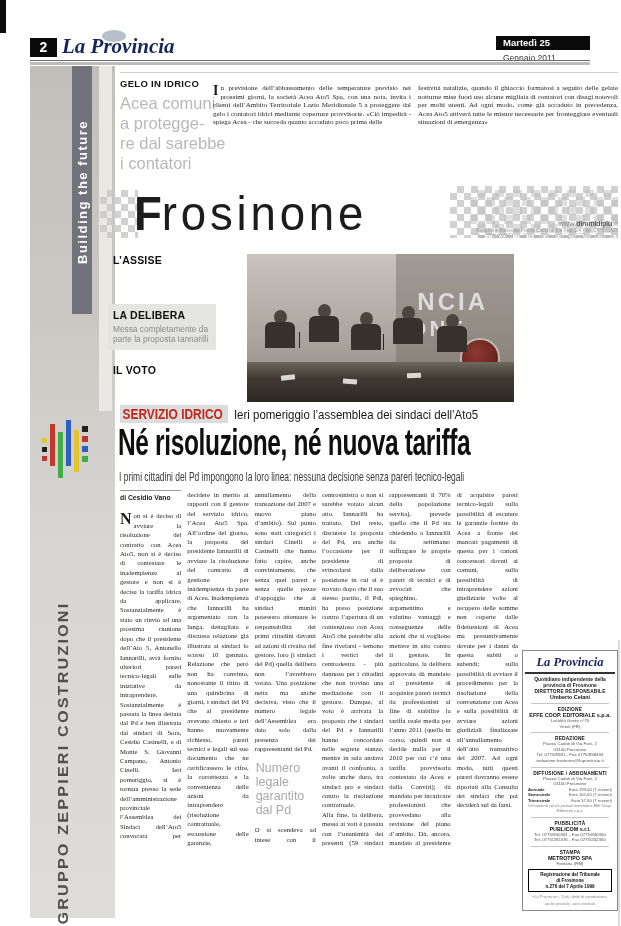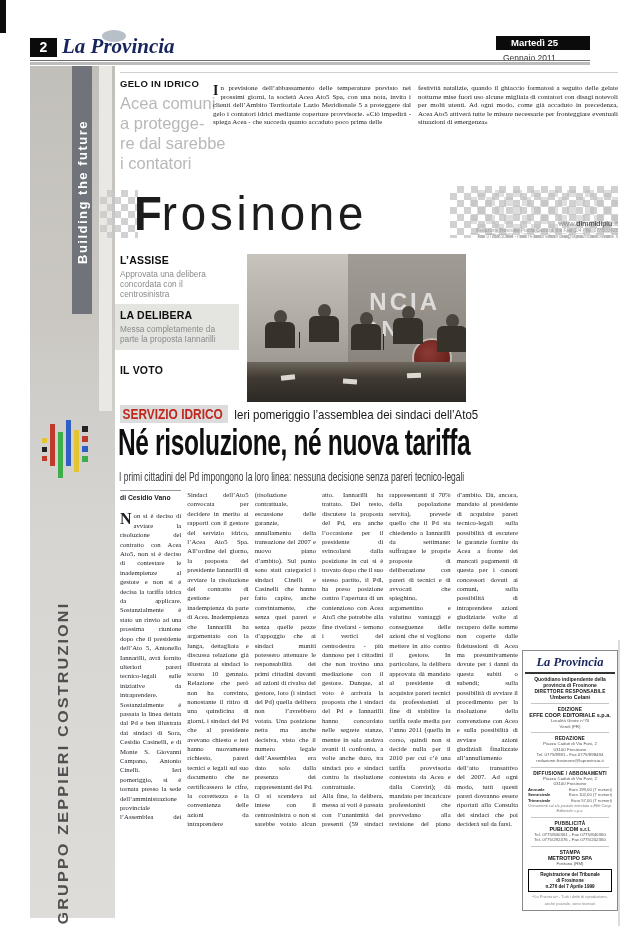--- a/index.html
+++ b/index.html
@@ -9,21 +9,21 @@
 
   
   .corner-mark{left:0;top:0;width:6px;height:33px;background:#0c0c0c;}
   .pagenum{left:30px;top:38px;width:27px;height:19px;background:#0b0b0b;color:#fff;
            font-weight:bold;font-size:14px;line-height:19px;text-align:center;}
   .brand{left:62px;top:34px;font-family:"Liberation Serif",serif;font-style:italic;
          font-weight:bold;font-size:21px;color:#17255c;z-index:2;}
   .brand .swoosh{position:absolute;left:40px;top:-4px;width:24px;height:12px;border-radius:50%;
          background:#b7c0c9;z-index:-1;}
   .datebox{left:496px;top:36px;width:94px;height:14px;background:#0b0b0b;color:#fff;
-           font-weight:bold;font-size:9.5px;line-height:14px;padding-left:15px;box-sizing:border-box;}
+           font-weight:bold;font-size:9.5px;line-height:14px;padding-left:7px;box-sizing:border-box;}
   .datesub{left:503px;top:53px;font-size:8.5px;color:#333;}
   .hrule1{left:30px;top:60px;width:560px;height:1px;background:#6f6f6f;}
   .hrule2{left:30px;top:62px;width:560px;height:3px;background:#bcbcbc;}
 
   
   .banner{left:30px;top:66px;width:85px;height:852px;
           background:linear-gradient(180deg,#d8d6d2 0%,#ccc9c4 30%,#d6d5d2 55%,#dddcd9 100%);}
   .banner-photo-shade{position:absolute;left:0;top:0;width:100%;height:300px;
           background:linear-gradient(180deg,rgba(175,172,166,.55),rgba(210,208,204,.1));}
   .banner-stripe{position:absolute;left:42px;top:0;width:20px;height:248px;background:#70747a;}
@@ -62,28 +62,28 @@
   .chk-r2{left:470px;top:190px;width:148px;height:44px;}
   .section-title{left:134px;top:186px;font-size:48px;color:#1c1c1c;font-weight:300;
                  letter-spacing:4px;transform:scale(.95,1);transform-origin:left top;white-space:nowrap;}
   .section-title b{font-weight:bold;letter-spacing:0;}
   .site{left:420px;top:219px;width:198px;text-align:right;}
   .site .l1{font-size:7.5px;font-weight:normal;color:#8c8c8c;}
   .site .l1 .mid{color:#2e2e2e;}
   .site .l2{font-size:4.6px;line-height:5.8px;color:#9a9a9a;}
 
   
-  .brief{left:120px;width:100px;}
+  .brief{left:113px;width:100px;}
   .brief h3{margin:0 0 3px 0;font-size:10.5px;color:#0f0f0f;letter-spacing:.2px;}
   .brief p{margin:0;font-size:8.3px;line-height:10px;color:#8a8a8a;}
   .b1{top:254px;} .b3{top:364px;}
-  .b2{top:304px;background:#e4e4e1;padding:5px 19px 6px 5px;margin-left:-5px;width:100px;}
-
-  
-  .photo{left:247px;top:254px;width:219px;height:148px;overflow:hidden;
+  .b2{top:304px;background:#e4e4e1;padding:5px 3px 6px 5px;margin-left:-5px;width:100px;}
+
+  
+  .photo{left:247px;top:254px;width:267px;height:148px;overflow:hidden;
          background:linear-gradient(180deg,#c8c4bd 0%,#aba69e 55%,#8d8881 100%);}
   .ph-panel{position:absolute;right:0;top:0;width:118px;height:100%;background:rgba(112,107,100,.45);}
   .ph-letters{position:absolute;color:rgba(255,255,255,.68);font-weight:bold;
               font-family:"Liberation Sans",sans-serif;}
   .ph-let1{right:26px;top:34px;font-size:24px;letter-spacing:3px;}
   .ph-let2{right:48px;top:62px;font-size:22px;letter-spacing:3px;}
   .ph-logo{position:absolute;right:16px;bottom:26px;width:36px;height:36px;border-radius:50%;
            background:radial-gradient(circle at 40% 35%,#8d3a34 0%,#6d241f 60%,#541713 100%);
            box-shadow:0 0 0 2px rgba(240,235,225,.5);}
   .person{position:absolute;}
@@ -181,21 +181,20 @@
   <div class="abs checker2 chk-r2"></div>
   <div class="abs section-title"><b>F</b><span>rosinone</span></div>
   <div class="abs site">
     <div class="l1"><span>www.</span><span class="mid">dimmidipiu</span><span>.it</span></div>
     <div class="l2">Redazione Frosinone Piazza Caduti di Via Fani, 2/4 - Tel. 0775/83425</div>
     <div class="l2">Fax 0775/830964 - mail: redazionefrosinone@laprovincia-frosinone.it</div>
   </div>
 
   <div class="abs brief b1">
     <h3>L’ASSISE</h3>
-    <p>Approvata una delibera concordata con il centrosinistra</p>
   </div>
   <div class="abs brief b2">
     <h3>LA DELIBERA</h3>
     <p>Messa completamente da parte la proposta Iannarilli</p>
   </div>
   <div class="abs brief b3">
     <h3>IL VOTO</h3>
   </div>
 
   <div class="abs photo">
@@ -233,20 +232,21 @@
 
   <div class="abs kickline">
     <span class="red">SERVIZIO IDRICO</span><span class="rest">Ieri pomeriggio l’assemblea dei sindaci dell’Ato5</span>
   </div>
   <div class="abs headline">Né risoluzione, né nuova tariffa</div>
   <div class="abs subhead">I primi cittadini del Pd impongono la loro linea: nessuna decisione senza pareri tecnico-legali</div>
 
   <div class="abs bodytext">
     <div class="byline">di Cesidio Vano</div>
     <p><span class="adrop">N</span><span>on si è deciso di avviare la risoluzione del contratto con Acea Ato5, non si è deciso di contestare le inadempienze al gestore e non si è decisa la tariffa idrica da applicare. Sostanzialmente è stato un rinvio ad una prossima riunione dopo che il presidente dell’Ato 5, Antonello Iannarilli, avrà fornito ulteriori pareri tecnico-legali sulle iniziative da intraprendere. Sostanzialmente è passata la linea dettata dal Pd e ben illustrata dai sindaci di Sora, Cesidio Casinelli, e di Monte S. Giovanni Campano, Antonio Cinelli. Ieri pomeriggio, si è tornata presso la sede dell’amministrazione provinciale l’Assemblea dei Sindaci dell’Ato5 convocata per decidere in merito ai rapporti con il gestore del servizio idrico, l’Acea Ato5 Spa. All’ordine del giorno, la proposta del presidente Iannarilli di avviare la risoluzione del contratto di gestione per inadempienza da parte di Acea. Inadempienza che Iannarilli ha argomentato con la lunga, dettagliata e discussa relazione già illustrata ai sindaci lo scorso 10 gennaio. Relazione che però non ha convinto, nonostante il ritiro di una quindicina di giorni, i sindaci del Pd che al presidente avevano chiesto e ieri hanno nuovamente richiesto, pareri tecnici e legali sul suo documento che ne certificassero le cifre, la correttezza e la convenienza delle azioni da intraprendere (risoluzione contrattuale, escussione delle garanzie, annullamento della transazione del 2007 e nuovo piano d’ambito). Sul punto sono stati categorici i sindaci Cinelli e Casinelli che hanno fatto capire, anche convintamente, che senza quei pareri e senza quelle pezze d’appoggio che ai sindaci muniti potessero attenuare le responsabilità dei primi cittadini davanti ad azioni di rivalsa del gestore, loro (i sindaci del Pd) quella delibera non l’avrebbero votata. Una posizione netta ma anche decisiva, visto che il numero legale dell’Assemblea era dato solo dalla presenza dei rappresentanti del Pd.</span></p>
+    <div class="pquote">Numero legale garantito dal Pd</div>
     <p>O si scendeva ad intese con il centrosinistra o non si sarebbe votato alcun atto. Iannarilli ha trattato. Del resto, discutere la proposta del Pd, era anche l’occasione per il presidente di svincolarsi dalla posizione in cui si è trovato dopo che il suo stesso partito, il Pdl, ha preso posizione contro l’apertura di un contenzioso con Acea Ato5 che potrebbe alla fine rivelarsi - temono i vertici del centrodestra - più dannoso per i cittadini che non trovino una mediazione con il gestore. Dunque, al voto è arrivata la proposta che i sindaci del Pd e Iannarilli hanno concordato nelle segrete stanze, mentre in sala andava avanti il confronto, a volte anche duro, tra sindaci pro e sindaci contro la risoluzione contrattuale.</p>
     <p>Alla fine, la delibera, messa ai voti è passata con l’unanimità dei presenti (59 sindaci rappresentanti il 70% della popolazione servita), prevede quello che il Pd sta chiedendo a Iannarilli da settimane: suffragare le proprie proposte di deliberazione con pareri di tecnici e di avvocati che spieghino, argomentino e valutino vantaggi e conseguenze delle azioni che si vogliono mettere in atto contro il gestore. In particolare, la delibera approvata dà mandato al presidente di acquisire pareri tecnici da professionisti al fine di stabilire la tariffa reale media per l’anno 2011 (quella in corso, quindi non si decide nulla per il 2010 per cui c’è una tariffa provvisoria contestata da Acea e dalla Conviri); dà mandato per incaricare professionisti che provvedano alla revisione del piano d’ambito. Dà, ancora, mandato al presidente di acquisire pareri tecnico-legali sulla possibilità di escutere le garanzie fornite da Acea a fronte dei mancati pagamenti di questa per i canoni concessori dovuti ai comuni, sulla possibilità di intraprendere azioni giudiziarie volte al recupero delle somme non coperte dalle fideiussioni di Acea ma presuntivamente dovute per i danni da questa subiti o subendi; sulla possibilità di avviare il procedimento per la risoluzione della convenzione con Acea e sulla possibilità di avviare azioni giudiziali finalizzate all’annullamento dell’atto transattivo del 2007. Ad ogni modo, tutti questi pareri dovranno essere riportati alla Consulta dei sindaci che poi deciderà sul da farsi.</p>
   </div>
 
   <div class="abs colophon">
     <div class="c-logo"><span class="swoosh2"></span><span>La Provincia</span></div>
     <div class="c-tag">Quotidiano indipendente della provincia di Frosinone</div>
     <div class="c-h">DIRETTORE RESPONSABILE</div>
     <div class="c-n">Umberto Celani</div>
     <hr class="c-div">

